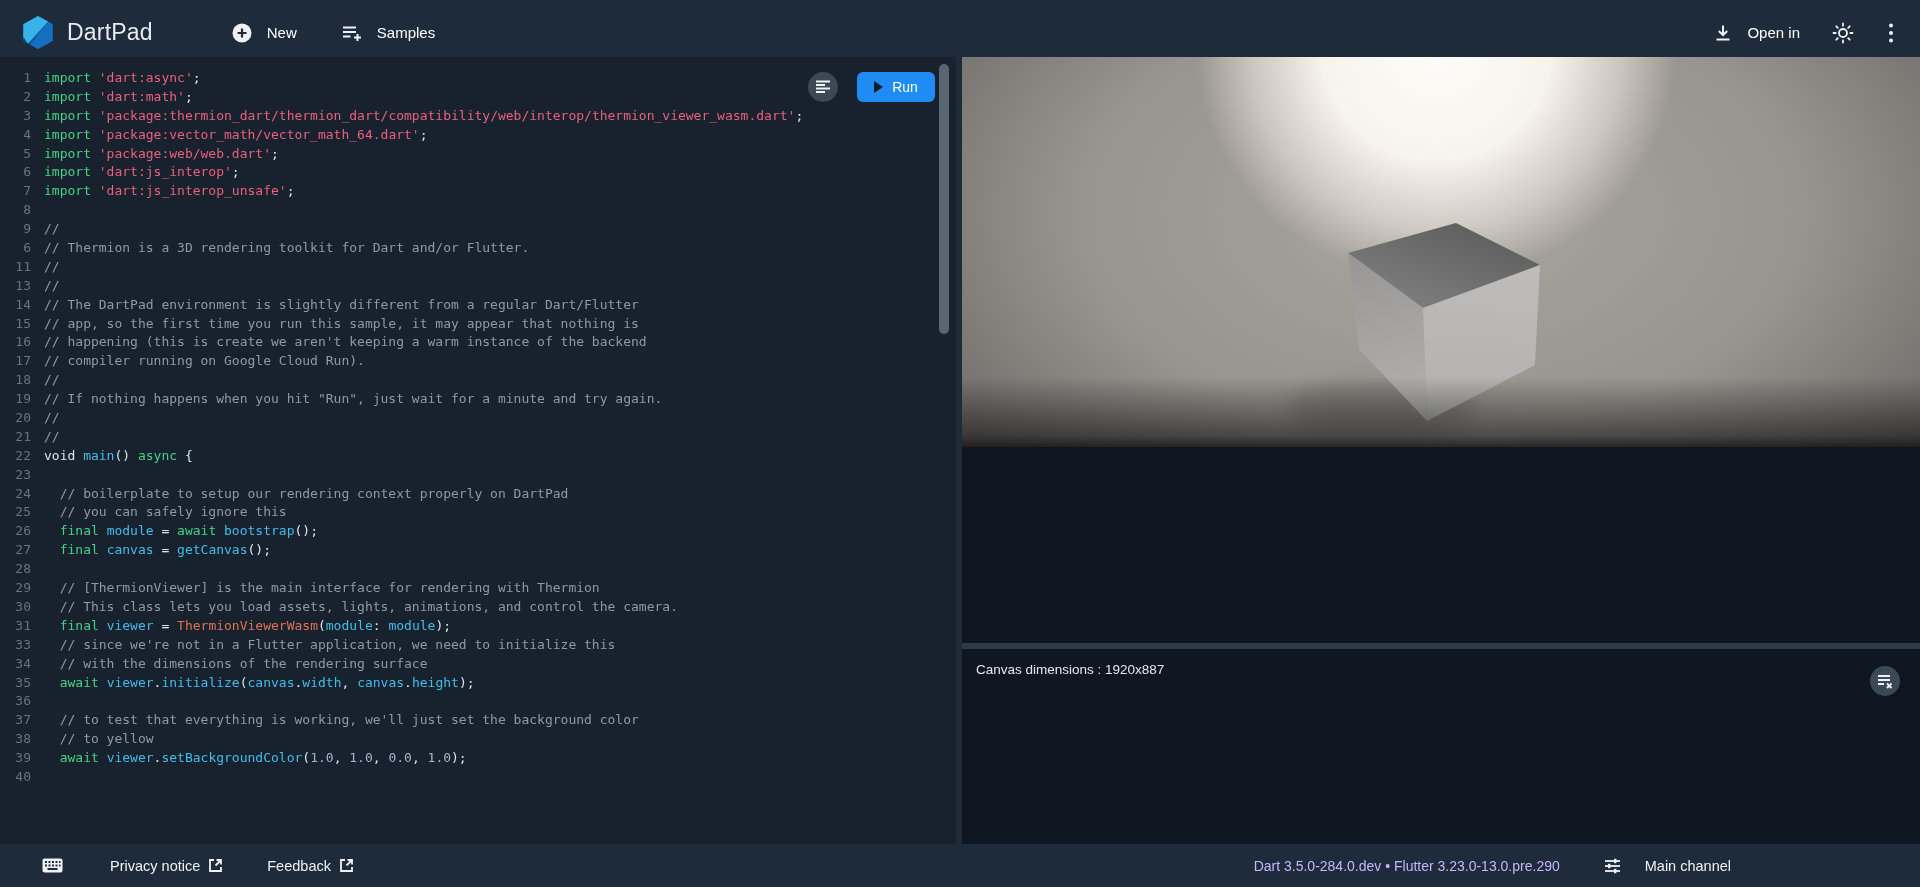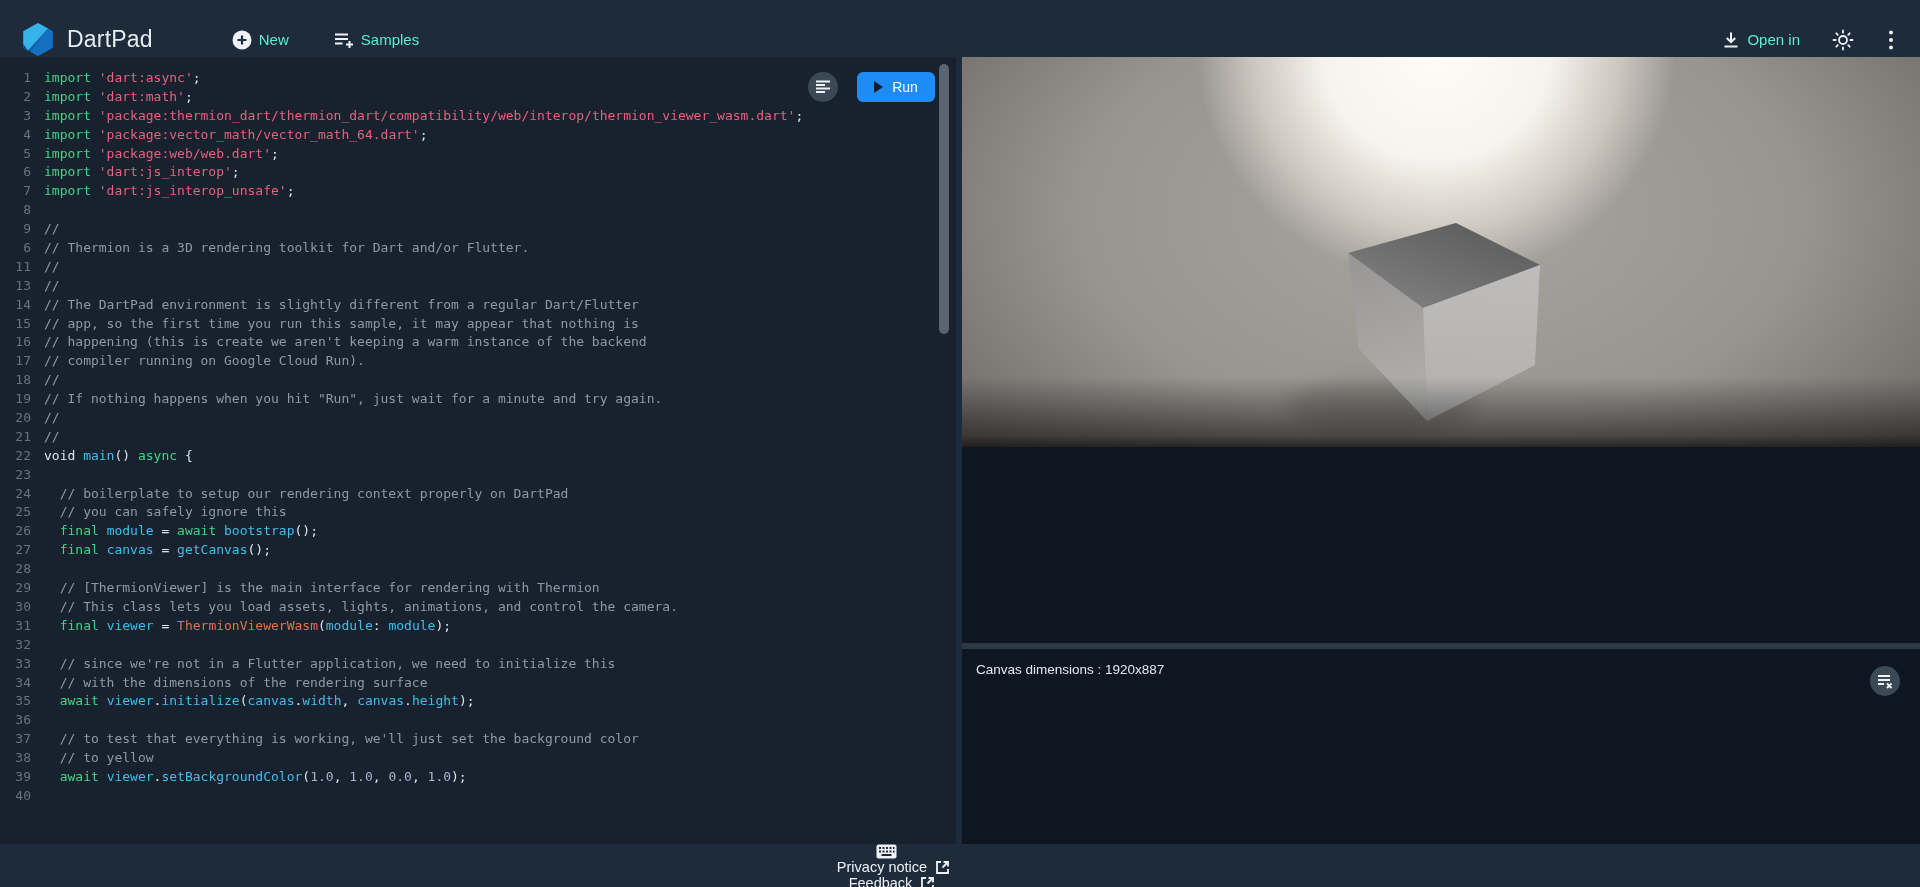--- a/index.html
+++ b/index.html
@@ -17,24 +17,24 @@
     --cls:#e2724d;
     --num:#9fb6ce;
     --gut:#67737f;
     --uitext:#e4eaf0;
   }
   *{margin:0;padding:0;box-sizing:border-box;}
   html,body{width:1920px;height:887px;overflow:hidden;}
   body{background:var(--chrome);font-family:"Liberation Sans",sans-serif;color:var(--uitext);position:relative;}
 
   
-  .header{position:absolute;left:0;top:11px;width:1920px;height:57px;background:var(--chrome);display:flex;align-items:center;}
+  .header{position:absolute;left:0;top:4px;width:1920px;height:57px;background:var(--chrome);display:flex;align-items:center;}
   .logo{margin-left:22px;width:32px;height:35px;flex:none;}
   .app-title{margin-left:13px;font-size:23px;font-weight:400;color:#e6ecf2;letter-spacing:.2px;}
-  .hbtn{display:flex;align-items:center;gap:6px;font-size:15px;font-weight:500;color:#5eead4;cursor:pointer;}
+  .hbtn{display:flex;align-items:center;gap:14px;font-size:15px;font-weight:500;color:#ffffff;cursor:pointer;}
   .hbtn.new{margin-left:78px;}
   .hbtn.samples{margin-left:44px;}
   .hright{margin-left:auto;display:flex;align-items:center;}
   .hbtn.openin{margin-right:30px;}
   .iconbtn{width:26px;height:26px;display:flex;align-items:center;justify-content:center;cursor:pointer;}
   .kebab{margin-left:22px;margin-right:16px;}
 
   
   .editor-pane{position:absolute;left:0;top:57px;width:956px;height:787px;background:var(--editor);overflow:hidden;}
   .code-area{position:absolute;left:0;top:12px;width:100%;font-family:"DejaVu Sans Mono","Liberation Mono",monospace;font-size:13px;}
@@ -60,21 +60,21 @@
   }
   .canvas3d::after{content:"";position:absolute;inset:0;
     background:linear-gradient(to bottom, rgba(0,0,0,0) 82%, rgba(5,5,5,.5) 97%, rgba(5,5,5,.75) 100%);}
   .cube-svg{position:absolute;left:0;top:0;}
   .hsplit{position:absolute;left:0;top:586px;width:958px;height:6px;background:var(--splitter);cursor:row-resize;}
   .console{position:absolute;left:0;top:592px;width:958px;height:195px;background:var(--output);}
   .console-text{padding:13px 0 0 14px;font-family:Liberation Sans, sans-serif;font-size:13.5px;color:#e2e8ee;white-space:pre;}
   .clear-btn{position:absolute;top:17px;right:20px;width:30px;height:30px;border-radius:50%;background:var(--circle);display:flex;align-items:center;justify-content:center;cursor:pointer;}
 
   
-  .footer{position:absolute;left:0;top:844px;width:1740px;height:43px;background:var(--chrome);display:flex;align-items:center;font-size:14.5px;flex-direction:column;}
+  .footer{position:absolute;left:9px;top:844px;width:1740px;height:43px;background:var(--chrome);display:flex;align-items:center;font-size:14.5px;}
   .fitem{display:flex;align-items:center;gap:8px;font-weight:500;color:#eef2f6;cursor:pointer;}
   .kbd{margin-left:33px;cursor:pointer;display:flex;}
   .privacy{margin-left:47px;}
   .feedback{margin-left:44px;}
   .fright{margin-left:auto;display:flex;align-items:center;}
   .versions{font-size:14px;color:#c4b5fd;font-weight:400;}
   .channel{margin-left:44px;margin-right:18px;display:flex;align-items:center;gap:24px;font-weight:500;}
   svg{display:block;}
 </style>
 </head>
@@ -156,21 +156,20 @@
       <div class="cl"><span class="gut">22</span><span class="code"><span class="tk-pln">void </span><span class="tk-cyn">main</span><span class="tk-pln">() </span><span class="tk-kw">async</span><span class="tk-pln"> {</span></span></div>
       <div class="cl"><span class="gut">23</span><span class="code"></span></div>
       <div class="cl"><span class="gut">24</span><span class="code"><span class="tk-com">  // boilerplate to setup our rendering context properly on DartPad</span></span></div>
       <div class="cl"><span class="gut">25</span><span class="code"><span class="tk-com">  // you can safely ignore this</span></span></div>
       <div class="cl"><span class="gut">26</span><span class="code"><span class="tk-pln">  </span><span class="tk-kw">final </span><span class="tk-cyn">module</span><span class="tk-pln"> = </span><span class="tk-kw">await </span><span class="tk-cyn">bootstrap</span><span class="tk-pln">();</span></span></div>
       <div class="cl"><span class="gut">27</span><span class="code"><span class="tk-pln">  </span><span class="tk-kw">final </span><span class="tk-cyn">canvas</span><span class="tk-pln"> = </span><span class="tk-cyn">getCanvas</span><span class="tk-pln">();</span></span></div>
       <div class="cl"><span class="gut">28</span><span class="code"></span></div>
       <div class="cl"><span class="gut">29</span><span class="code"><span class="tk-com">  // [ThermionViewer] is the main interface for rendering with Thermion</span></span></div>
       <div class="cl"><span class="gut">30</span><span class="code"><span class="tk-com">  // This class lets you load assets, lights, animations, and control the camera.</span></span></div>
       <div class="cl"><span class="gut">31</span><span class="code"><span class="tk-pln">  </span><span class="tk-kw">final </span><span class="tk-cyn">viewer</span><span class="tk-pln"> = </span><span class="tk-cls">ThermionViewerWasm</span><span class="tk-pln">(</span><span class="tk-cyn">module</span><span class="tk-pln">: </span><span class="tk-cyn">module</span><span class="tk-pln">);</span></span></div>
-      <div class="cl"><span class="gut">32</span><span class="code"></span></div>
       <div class="cl"><span class="gut">33</span><span class="code"><span class="tk-com">  // since we're not in a Flutter application, we need to initialize this</span></span></div>
       <div class="cl"><span class="gut">34</span><span class="code"><span class="tk-com">  // with the dimensions of the rendering surface</span></span></div>
       <div class="cl"><span class="gut">35</span><span class="code"><span class="tk-pln">  </span><span class="tk-kw">await </span><span class="tk-cyn">viewer</span><span class="tk-pln">.</span><span class="tk-cyn">initialize</span><span class="tk-pln">(</span><span class="tk-cyn">canvas</span><span class="tk-pln">.</span><span class="tk-cyn">width</span><span class="tk-pln">, </span><span class="tk-cyn">canvas</span><span class="tk-pln">.</span><span class="tk-cyn">height</span><span class="tk-pln">);</span></span></div>
       <div class="cl"><span class="gut">36</span><span class="code"></span></div>
       <div class="cl"><span class="gut">37</span><span class="code"><span class="tk-com">  // to test that everything is working, we'll just set the background color</span></span></div>
       <div class="cl"><span class="gut">38</span><span class="code"><span class="tk-com">  // to yellow</span></span></div>
       <div class="cl"><span class="gut">39</span><span class="code"><span class="tk-pln">  </span><span class="tk-kw">await </span><span class="tk-cyn">viewer</span><span class="tk-pln">.</span><span class="tk-cyn">setBackgroundColor</span><span class="tk-pln">(</span><span class="tk-num">1.0</span><span class="tk-pln">, </span><span class="tk-num">1.0</span><span class="tk-pln">, </span><span class="tk-num">0.0</span><span class="tk-pln">, </span><span class="tk-num">1.0</span><span class="tk-pln">);</span></span></div>
       <div class="cl"><span class="gut">40</span><span class="code"></span></div>
     </div>
 

